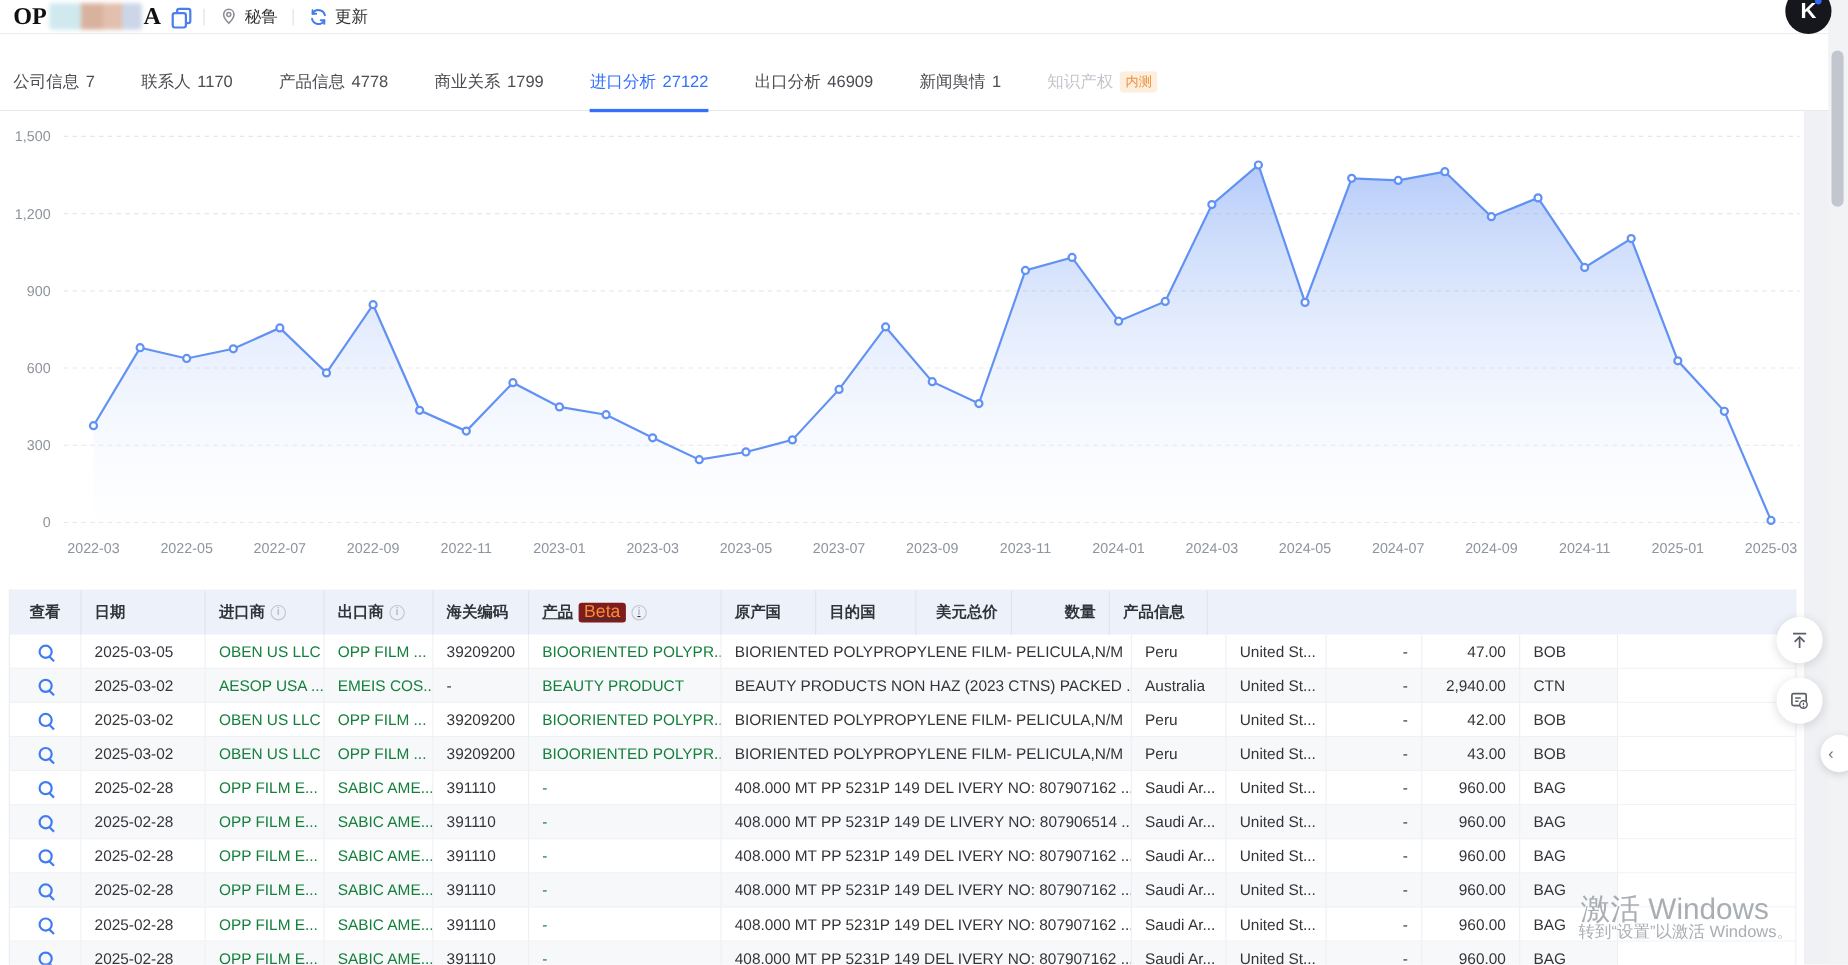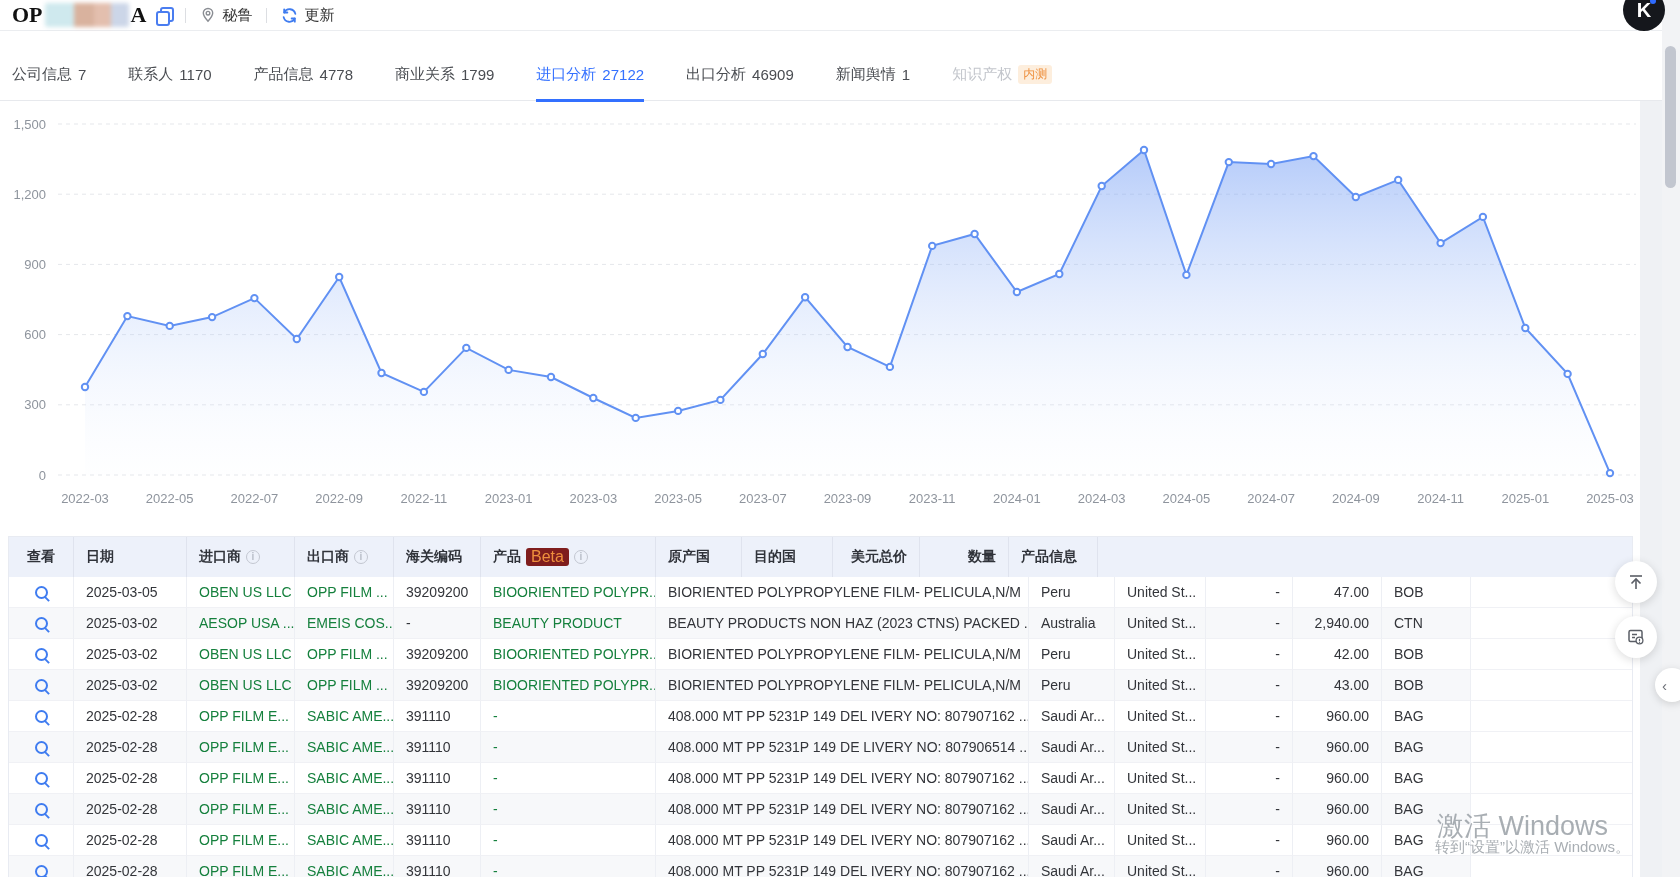--- a/index.html
+++ b/index.html
@@ -239,21 +239,21 @@
         <span>进口商</span>
         <i class="info-icon">i</i>
       </div>
       <div class="cell" style="width: 99px;">
         <span>出口商</span>
         <i class="info-icon">i</i>
       </div>
       <div class="cell" style="width: 87px;">
         <span>海关编码</span>
       </div>
-      <div class="cell" style="width: 175px;">
+      <div class="cell" style="width: 175px; text-decoration: underline;">
         <span>产品</span>
         <span class="beta-badge">Beta</span>
         <i class="info-icon">i</i>
       </div>
       <div class="cell" style="width: 86px;">
         <span>原产国</span>
       </div>
       <div class="cell" style="width: 91px;">
         <span>目的国</span>
       </div>

